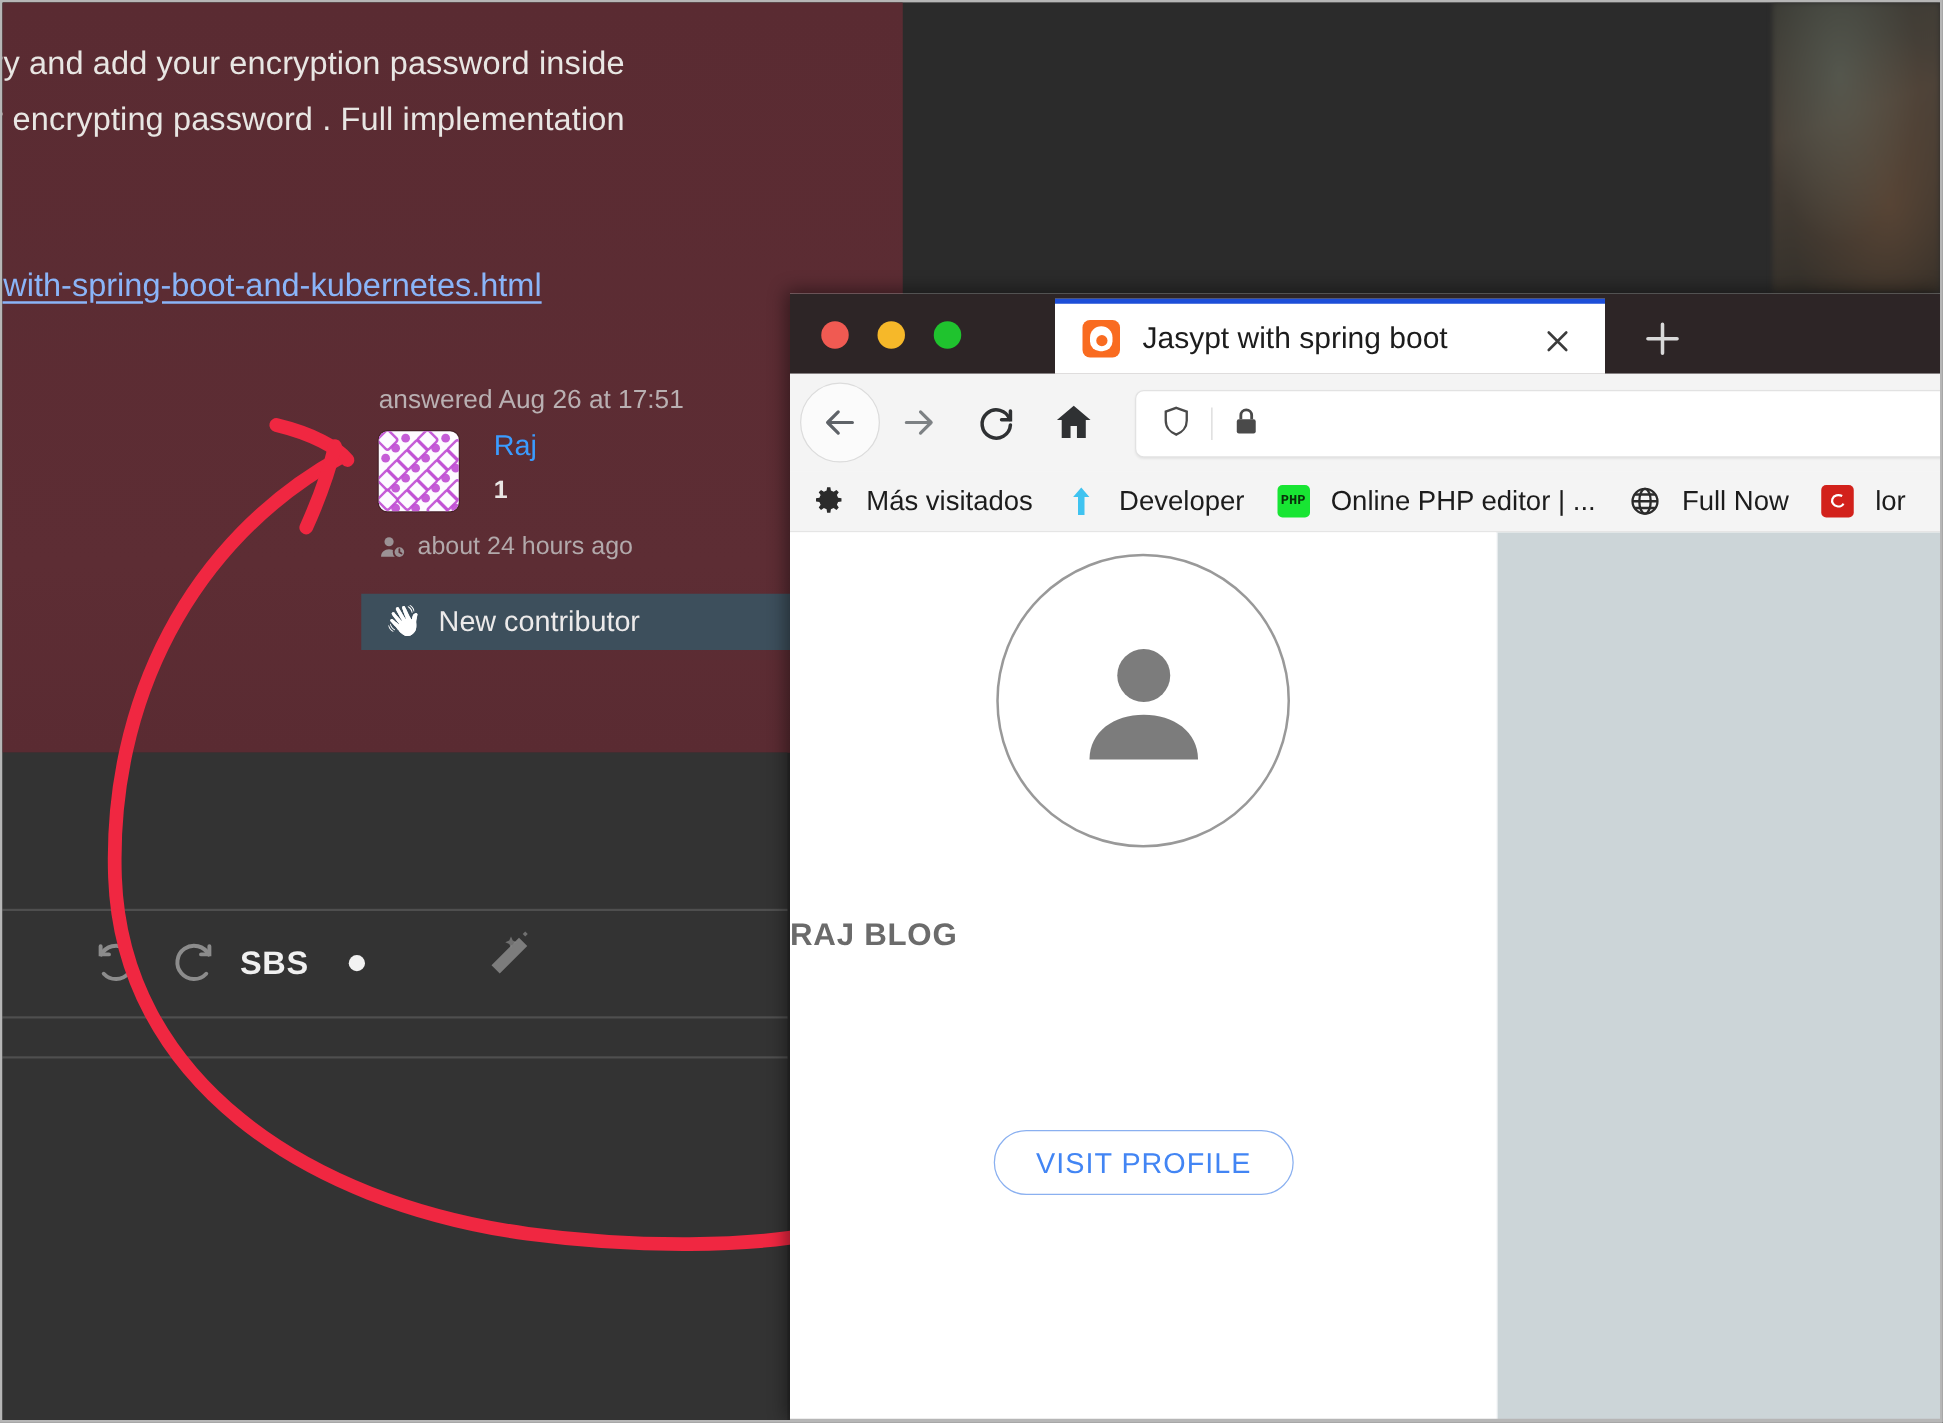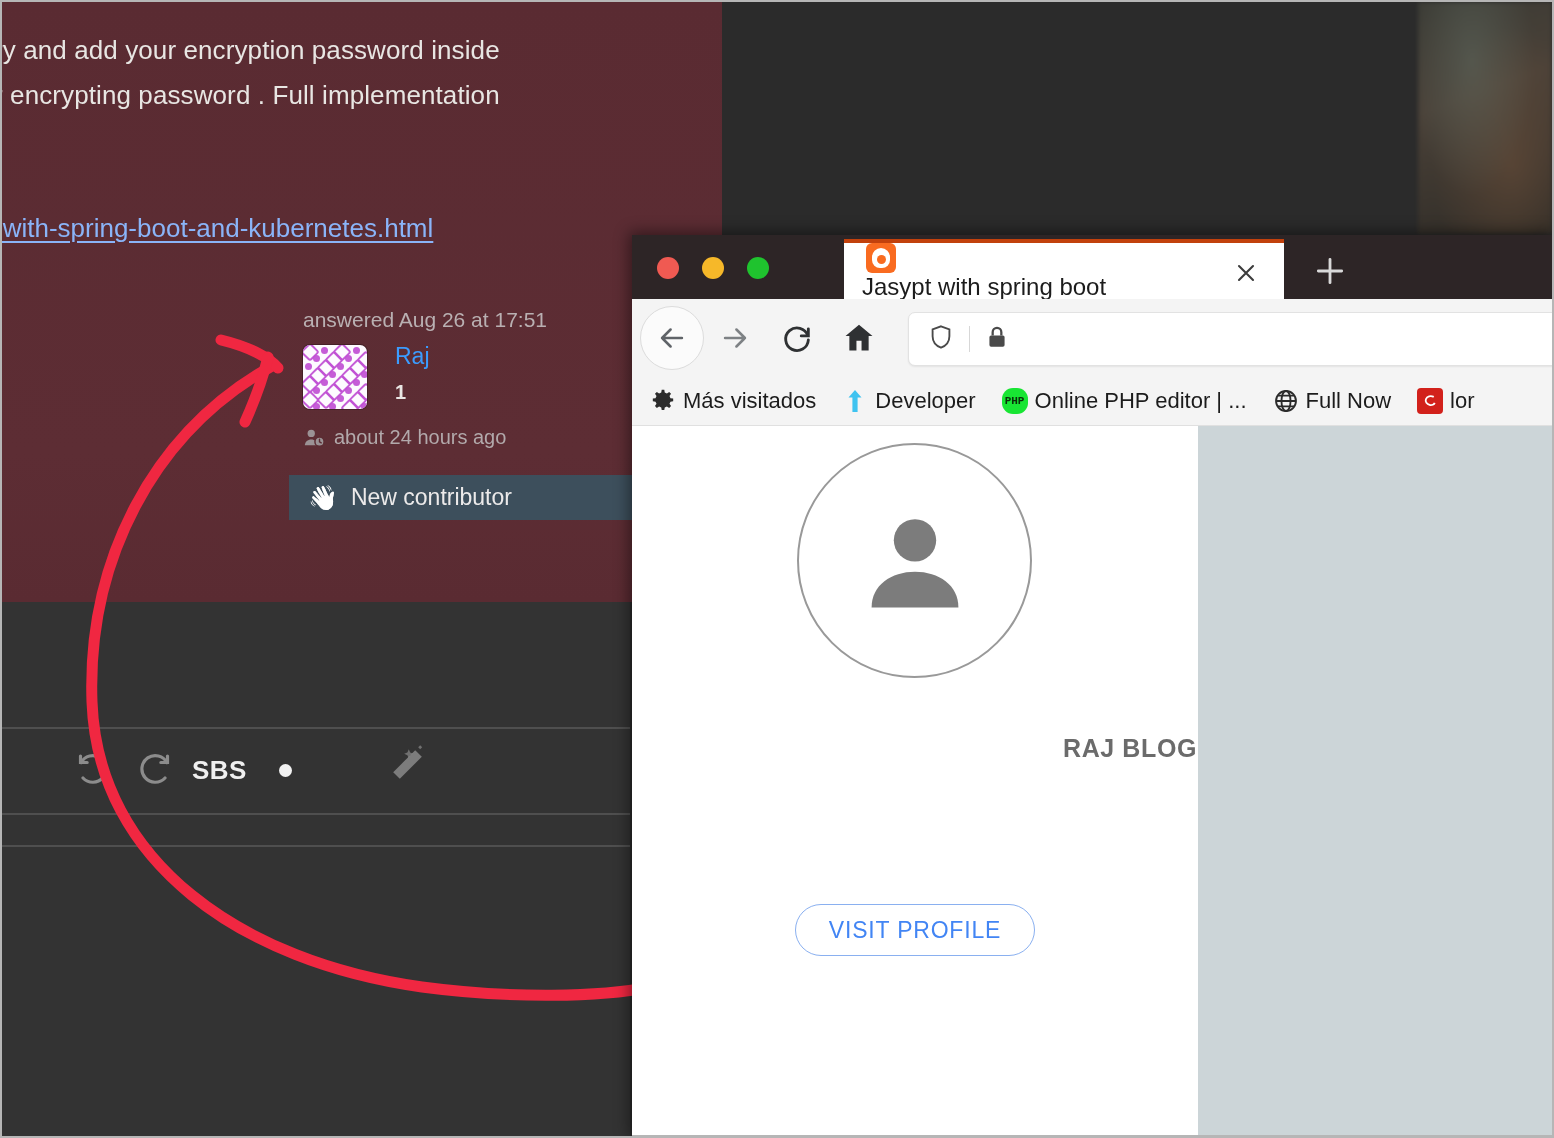--- a/index.html
+++ b/index.html
@@ -67,21 +67,21 @@
            background:#ffffff;box-shadow:-3px -3px 14px rgba(0,0,0,.45);overflow:hidden;}
 
   .titlebar{height:64px;background:#2d2526;position:relative;}
   .lights{position:absolute;left:25px;top:22px;display:flex;gap:23px;}
   .light{width:22px;height:22px;border-radius:50%;}
   .l-red{background:#f05a52;}
   .l-yellow{background:#f6b829;}
   .l-green{background:#1fc32e;}
 
   .tab{position:absolute;left:212px;top:4px;width:440px;height:60px;background:#ffffff;
-       border-top:4px solid #c2410c;display:flex;align-items:flex-start;box-sizing:border-box;flex-direction:column;}
+       border-top:4px solid #1d4ed8;display:flex;align-items:center;box-sizing:border-box;}
   .favicon{width:30px;height:30px;border-radius:6px;background:#f96b20;margin-left:22px;
            position:relative;flex:none;}
   .favicon::before{content:"";position:absolute;left:6px;top:5px;width:18px;height:20px;
            border-radius:9px 9px 8px 8px;background:#ffffff;}
   .favicon::after{content:"";position:absolute;left:11px;top:12px;width:9px;height:9px;
            border-radius:50%;background:#f96b20;}
   .tab-title{margin-left:18px;font-size:24px;color:#1c1c1c;white-space:nowrap;}
   .tab-close{position:absolute;right:24px;top:16px;width:28px;height:28px;}
 
   .newtab{position:absolute;left:678px;top:16px;width:40px;height:40px;}
@@ -91,34 +91,34 @@
   .nav-btn.first{margin-left:8px;border-radius:50%;border:1px solid #dcdcdc;background:#fbfbfb;}
   .urlbox{position:absolute;left:276px;top:13px;right:-200px;height:52px;background:#ffffff;
           border-radius:7px;border:1px solid #e2e2e2;display:flex;align-items:center;
           box-shadow:0 1px 2px rgba(0,0,0,.07);}
   .shield{margin-left:18px;}
   .urlsep{width:1px;height:26px;background:#d7d7d7;margin:0 14px;}
   .urltext{font-size:25px;color:#121212;white-space:nowrap;margin-left:14px;letter-spacing:-.2px;}
 
   .bookmarks{height:48px;background:#f4f4f4;display:flex;align-items:center;gap:0;
              padding-left:18px;border-bottom:1px solid #e0e0e0;overflow:hidden;}
-  .bm{display:flex;align-items:center;gap:7px;margin-right:26px;white-space:nowrap;flex:none;}
+  .bm{display:flex;align-items:center;gap:17px;margin-right:26px;white-space:nowrap;flex:none;}
   .bm-label{font-size:22px;color:#1c1c1c;}
   .bm-ico{width:26px;height:26px;flex:none;display:flex;align-items:center;justify-content:center;}
   .bm-ico.square{border-radius:4px;}
 
   .content{position:relative;height:715px;background:#ffffff;display:flex;}
   .profile-col{width:565px;background:#ffffff;position:relative;}
   .side-col{flex:1;background:#ccd5d8;border-left:1px solid #ffffff;}
 
   .avatar-big{position:absolute;left:165px;top:17px;width:235px;height:235px;border-radius:50%;
               border:2px solid #999999;box-sizing:border-box;display:flex;align-items:center;
               justify-content:center;background:#ffffff;}
 
-  .blog-title{position:absolute;left:0;top:308px;width:565px;text-align:right;
+  .blog-title{position:absolute;left:0;top:308px;width:565px;text-align:left;
               font-size:25px;font-weight:bold;color:#6b6b6b;letter-spacing:.6px;}
   .blog-sub{position:absolute;left:0;top:404px;width:565px;text-align:center;
             font-size:25px;font-weight:bold;color:#9a9a9a;}
   .visit-btn{position:absolute;left:163px;top:478px;width:240px;height:52px;border-radius:26px;
              border:1px solid #8ab0f0;background:#ffffff;display:flex;align-items:center;
              justify-content:center;color:#4285f4;font-size:23px;letter-spacing:.8px;
              box-sizing:border-box;}
   .scroll-bottom{position:absolute;left:0;bottom:0;width:100%;height:6px;background:#b6b6b6;}
 </style>
 </head>
@@ -320,21 +320,21 @@
         <span class="bm-ico">
           <svg width="26" height="26" viewBox="0 0 24 24" fill="#3fc3f0">
             <path d="M12 1.8l6 7h-3.6v13.4H9.6V8.8H6z"></path>
           </svg>
         </span>
         <span class="bm-label">Developer</span>
       </div>
 
       <div class="bm">
         <span class="bm-ico square" style="background:#18e533;color:#0a2f0a;font-size:11px;font-weight:bold;
-                     font-family:'Liberation Mono',monospace;border-radius:11px;">PHP</span>
+                     font-family:'Liberation Mono',monospace;">PHP</span>
         <span class="bm-label">Online PHP editor | ...</span>
       </div>
 
       <div class="bm">
         <span class="bm-ico">
           <svg width="26" height="26" viewBox="0 0 24 24" fill="none" stroke="#2b2b2b" stroke-width="1.7">
             <circle cx="12" cy="12" r="9.2"></circle>
             <ellipse cx="12" cy="12" rx="4.2" ry="9.2"></ellipse>
             <path d="M2.9 12h18.2M4.4 7h15.2M4.4 17h15.2"></path>
           </svg>

